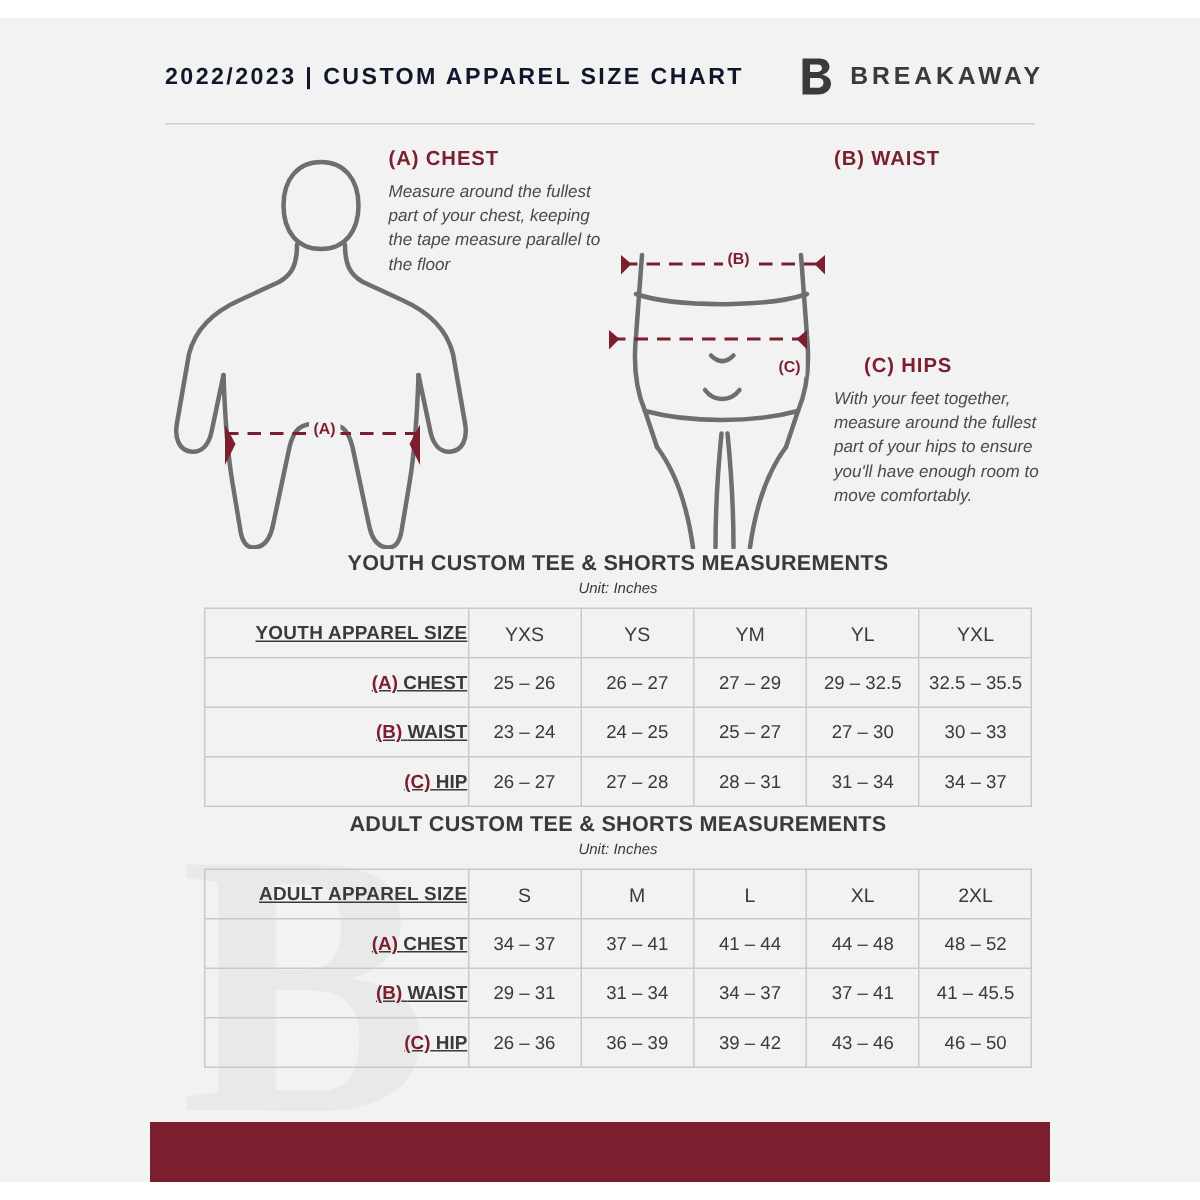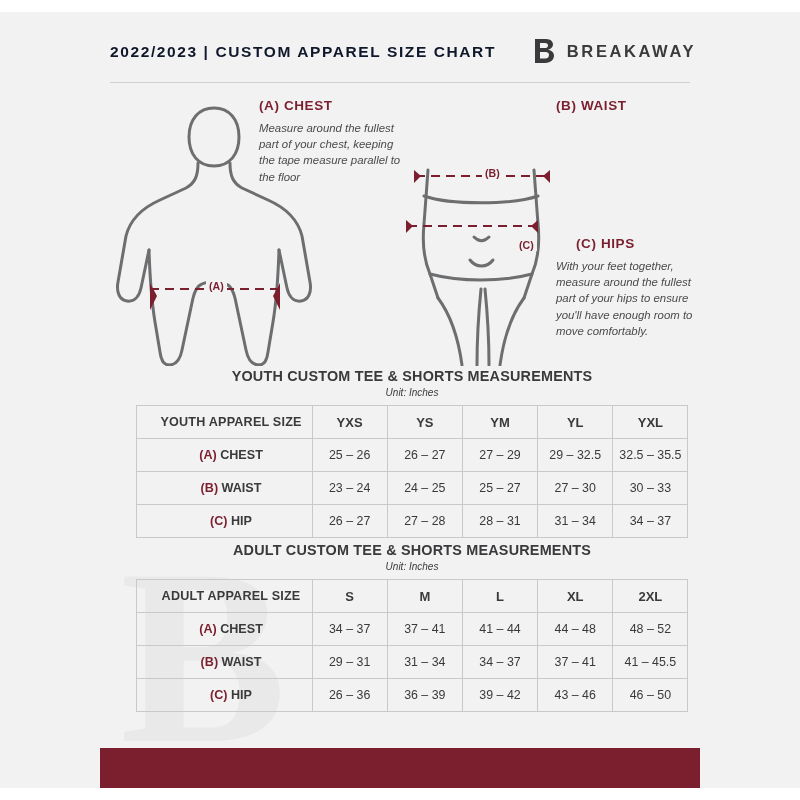--- a/index.html
+++ b/index.html
@@ -147,27 +147,28 @@
   table.size td, table.size th {
     border: 1px solid #c9c9cb;
     height: 32px;
     font-size: 12.4px;
     color: #3a3a3c;
     text-align: center;
     font-weight: normal;
     padding: 0;
   }
   table.size .rowhead {
-    text-align: center;
+    text-align: right;
     padding-left: 14px;
     font-weight: bold;
     font-size: 12.6px;
+    text-decoration: underline;
   }
   table.size thead td, table.size thead th {
-    font-weight: bold;
+    font-weight: normal;
     font-size: 13px;
   }
   table.size thead .rowhead { font-size: 12.6px; letter-spacing: 0.2px; }
   .tag { color: #7b1f2f; font-weight: bold; }
   col.c0 { width: 176px; }
   col.cx { width: 75.2px; }
 
   
   .footer-bar {
     position: absolute;

